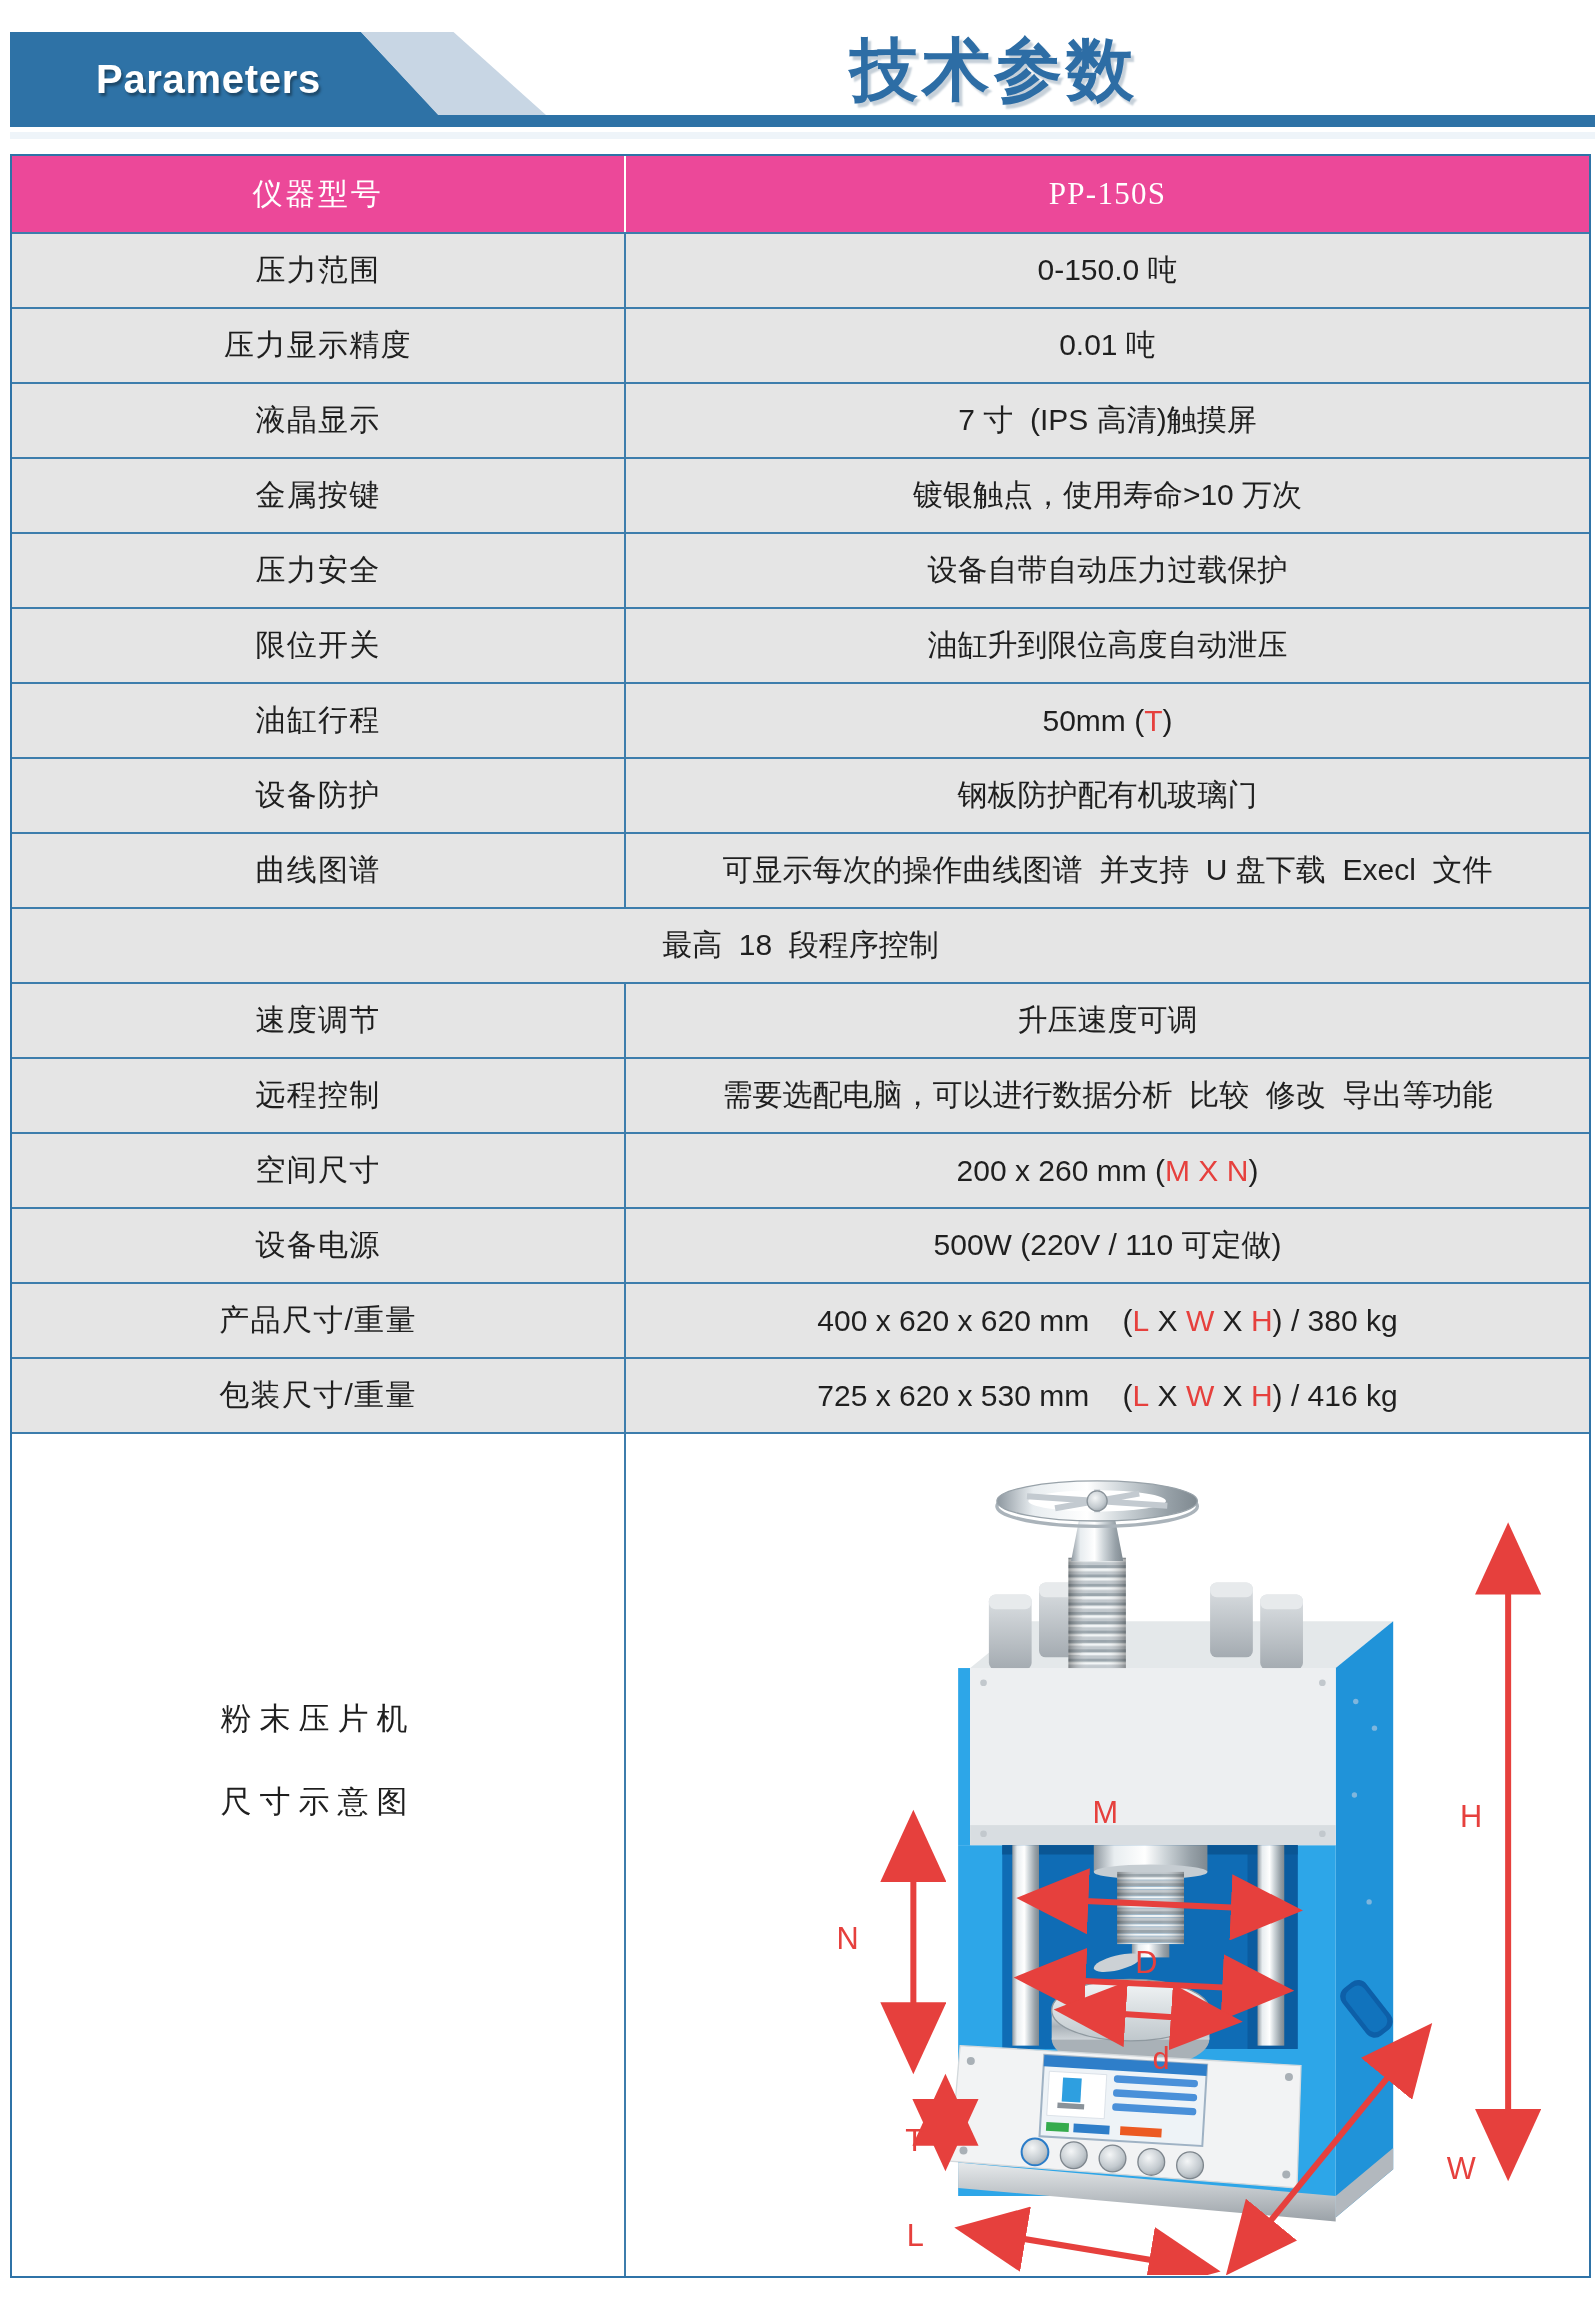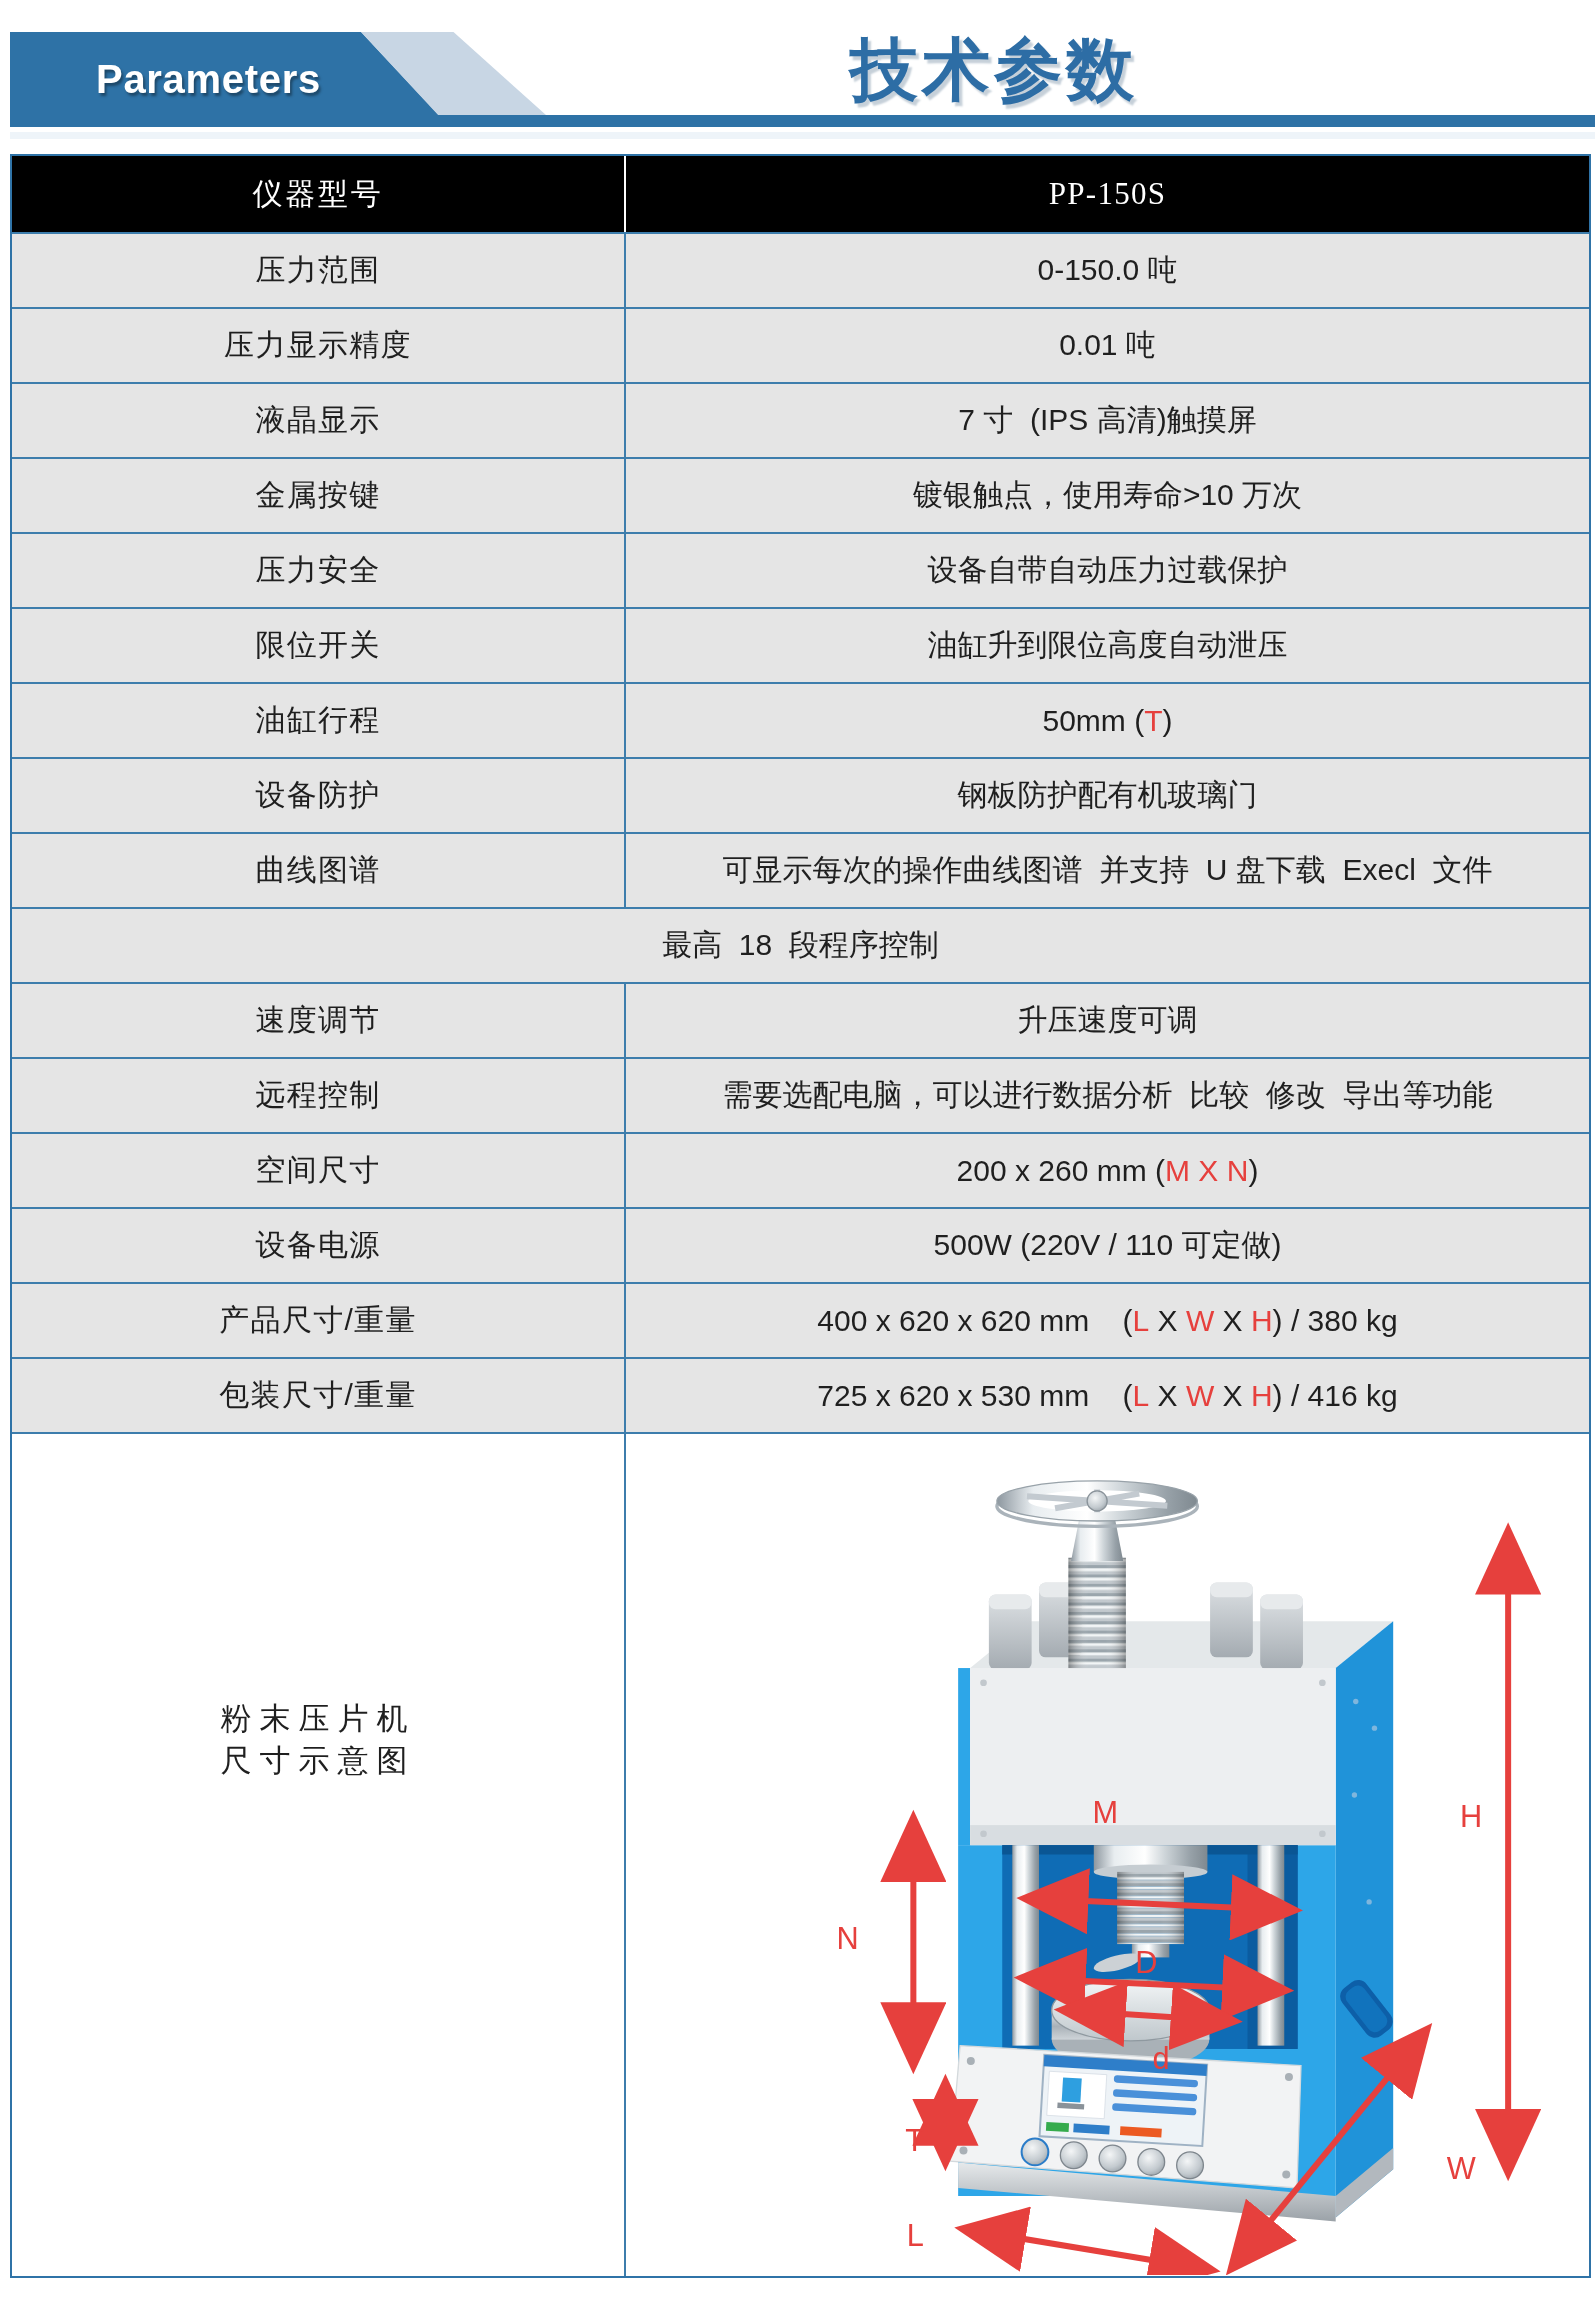--- a/index.html
+++ b/index.html
@@ -14,30 +14,30 @@
     clip-path:polygon(0 0,50% 0,100% 100%,41.7% 100%);}
   .banner-strip{position:absolute;left:361px;top:115px;width:1235px;height:12px;background:#2e72a6;}
   .banner-substrip{position:absolute;left:10px;top:132px;width:1586px;height:6.7px;background:#eef4f9;}
   .banner-en{position:absolute;left:28px;top:32px;width:361px;height:95px;display:flex;align-items:center;justify-content:center;
     font-size:40px;font-weight:bold;color:#ffffff;text-shadow:2px 2.7px 2.7px rgba(0,0,0,.38);letter-spacing:0.7px;}
   .page-title{position:absolute;left:994px;top:25px;transform:translateX(-50%);
     font-size:68px;font-weight:bold;color:#2d6da5;letter-spacing:4px;white-space:nowrap;
     text-shadow:3.3px 4px 2px #c6d0d9;}
   
   .tbl{position:absolute;left:10px;top:154px;width:1581px;border:2px solid #2f73a7;border-bottom-width:2.7px;box-sizing:border-box;background:#fff;}
-  .thead{display:flex;height:76px;background:#000000;color:#ffffff;}
+  .thead{display:flex;height:76px;background:#ec4899;color:#ffffff;}
   .trow{display:flex;height:75px;border-top:2.7px solid #3d7dac;box-sizing:border-box;background:#e5e5e5;}
   .imgrow{display:flex;height:844px;border-top:2.7px solid #3d7dac;box-sizing:border-box;}
   .cell-l{width:614px;border-right:2px solid #3d7dac;box-sizing:border-box;display:flex;align-items:center;justify-content:center;
     font-size:30px;letter-spacing:1.3px;flex-shrink:0;}
   .thead .cell-l{border-right-color:#ffffff;letter-spacing:2.7px;}
   .cell-r{flex:1;display:flex;align-items:center;justify-content:center;font-size:30px;white-space:pre;}
   .thead .cell-r{font-size:31px;letter-spacing:1.3px;font-family:Liberation Serif, serif;}
   .red{color:#e6403d;}
-  .imgrow .cell-l{flex-direction:column;justify-content:flex-start;padding-top:264px;font-size:31px;letter-spacing:8px;}
+  .imgrow .cell-l{flex-direction:column;justify-content:flex-start;padding-top:264px;gap:41px;font-size:31px;letter-spacing:8px;}
   .imgrow .cell-r{position:relative;padding:0;}
   .machine-svg{position:absolute;left:0;top:0;}
   svg text.dim{font-family:"Liberation Sans","DejaVu Sans",sans-serif;font-size:46px;fill:#e6403d;}
 </style>
 </head>
 <body>
 
 <div class="banner-dark"></div>
 <div class="banner-light"></div>
 <div class="banner-strip"></div>

